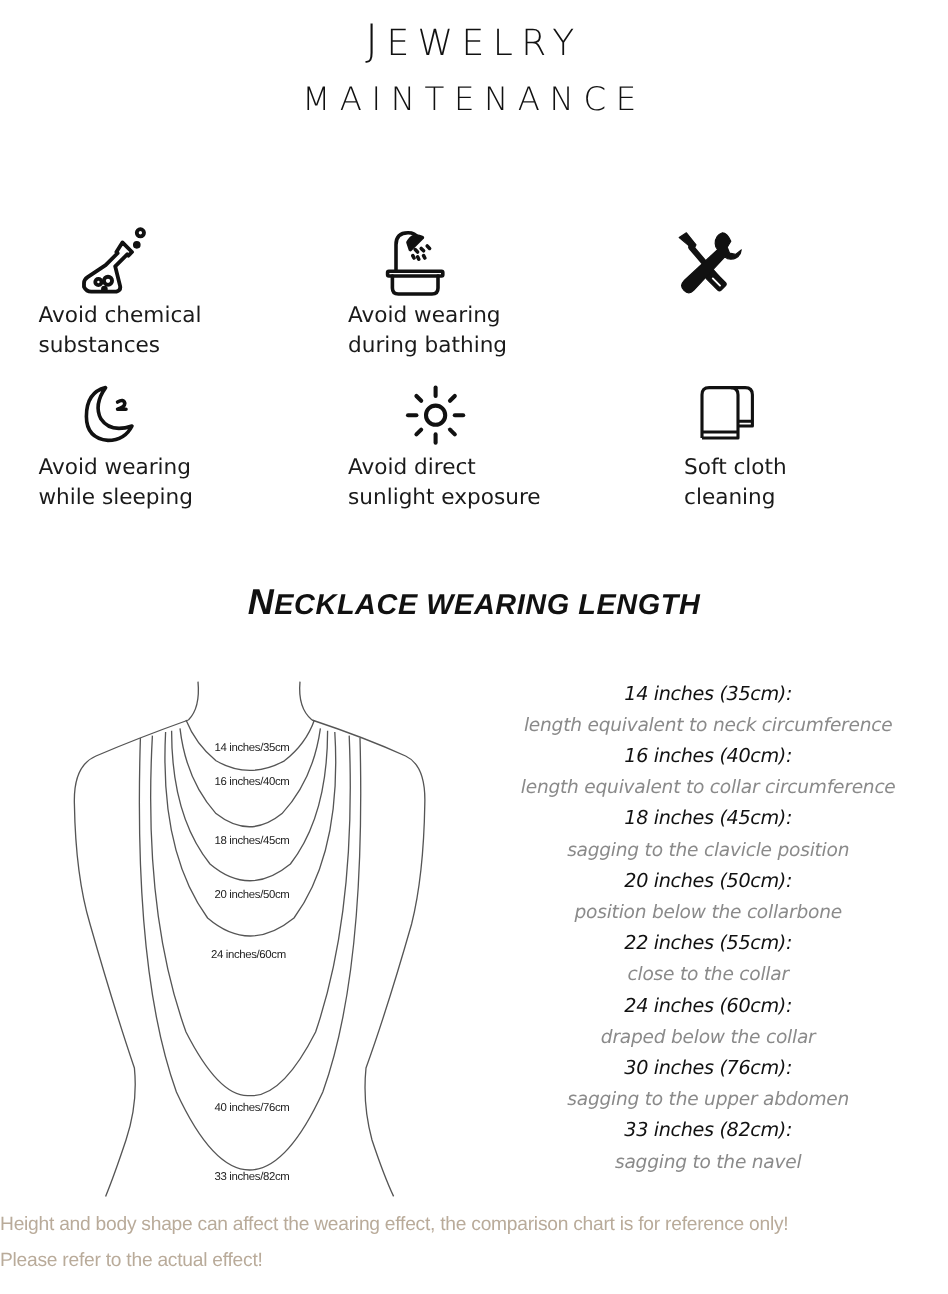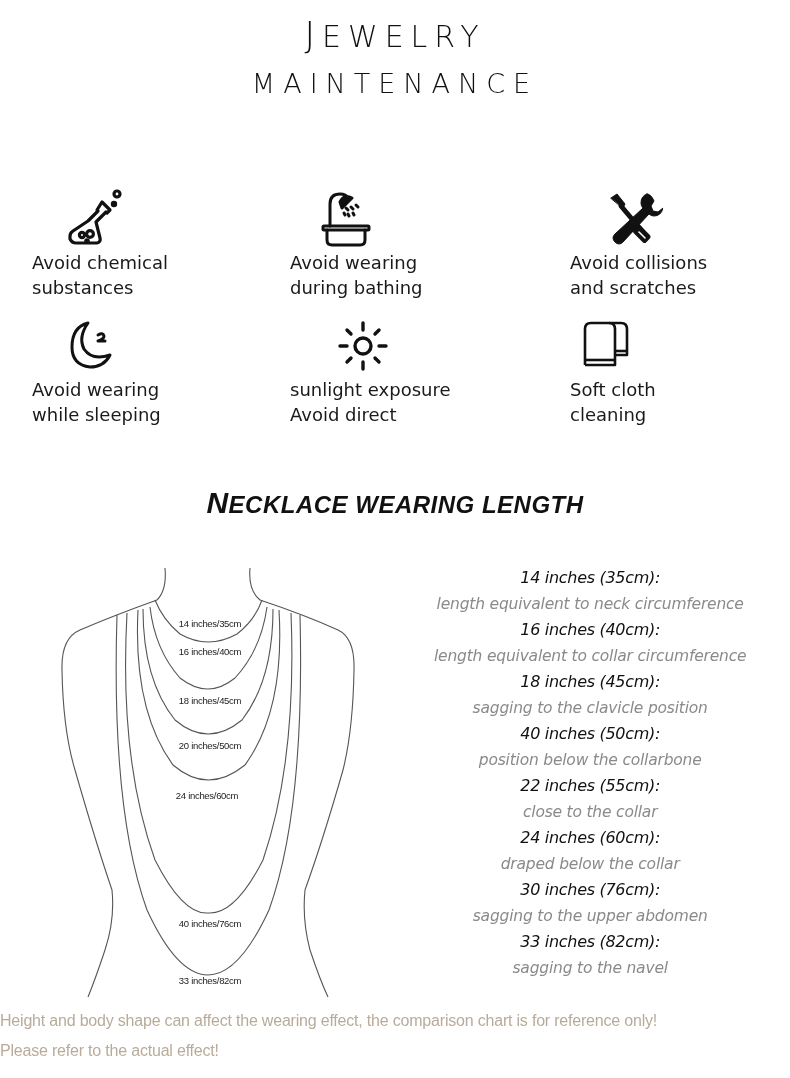--- a/index.html
+++ b/index.html
@@ -65,24 +65,20 @@
 <div class="care" style="left:556px; top:188px;">
   <div class="ico">
     <svg width="62" height="62" viewBox="0 0 62 62" fill="#111" stroke="#111" stroke-linecap="round" stroke-linejoin="round">
       <path d="M10 10 L16 6 L24 16 L22 20 Z"></path>
       <path d="M20 18 L42 44" stroke-width="5" fill="none"></path>
       <rect x="36" y="38" width="9" height="17" rx="2" transform="rotate(-45 40 46)"></rect>
       <line x1="38" y1="44" x2="44" y2="50" stroke="#fff" stroke-width="1.6"></line>
       <path d="M46 6 Q40 8 40 15 Q40 18 42 20 L14 46 Q10 50 14 54 Q18 58 22 54 L48 26 Q50 28 53 28 Q60 28 62 20 L57 24 L52 23 L50 18 L53 13 Q50 6 46 6 Z" fill="#111"></path>
     </svg>
   </div>
-  <div class="txt">
-      <div>Avoid collisions</div>
-      <div>and scratches</div>
-    </div>
 </div>
 
 <div class="care" style="left:18px; top:315px;">
   <div class="ico">
     <svg width="62" height="62" viewBox="0 0 62 62" fill="none" stroke="#111" stroke-width="3" stroke-linecap="round" stroke-linejoin="round">
       <path d="M30 8 Q14 12 14 32 Q14 50 32 52 Q46 52 52 40 Q34 46 26 34 Q20 22 30 8 Z"></path>
       <path d="M40 20 Q45 17 46 21 Q46 24 40 26 L47 26"></path>
     </svg>
   </div>
   <div class="txt">
@@ -99,22 +95,22 @@
       <line x1="31" y1="47" x2="31" y2="54"></line>
       <line x1="8" y1="31" x2="15" y2="31"></line>
       <line x1="47" y1="31" x2="54" y2="31"></line>
       <line x1="15" y1="15" x2="19" y2="19"></line>
       <line x1="43" y1="43" x2="47" y2="47"></line>
       <line x1="47" y1="15" x2="43" y2="19"></line>
       <line x1="15" y1="47" x2="19" y2="43"></line>
     </svg>
   </div>
   <div class="txt">
+      <div>Avoid direct</div>
       <div>sunlight exposure</div>
-      <div>Avoid direct</div>
     </div>
 </div>
 
 <div class="care" style="left:556px; top:315px;">
   <div class="ico">
     <svg width="62" height="62" viewBox="0 0 62 62" fill="none" stroke="#111" stroke-width="2.6" stroke-linejoin="round">
       <path d="M10 50 L10 14 Q10 8 16 8 L46 8 Q52 8 52 14 L52 40 L40 40"></path>
       <path d="M34 8 Q40 8 40 14 L40 50 L10 50"></path>
       <line x1="10" y1="45" x2="40" y2="45"></line>
       <line x1="40" y1="36" x2="52" y2="36"></line>
@@ -159,21 +155,21 @@
   <div style="position:absolute; left:0; width:310px; top:415px; text-align:center; font-family:'Liberation Sans',sans-serif; font-size:9.5px; color:#222; letter-spacing:-0.3px;">33 inches/82cm</div>
 </div>
 
 <div class="legend">
   <div class="len">14 inches (35cm):</div>
   <div class="desc">length equivalent to neck circumference</div>
   <div class="len">16 inches (40cm):</div>
   <div class="desc">length equivalent to collar circumference</div>
   <div class="len">18 inches (45cm):</div>
   <div class="desc">sagging to the clavicle position</div>
-  <div class="len">40 inches (50cm):</div>
+  <div class="len">20 inches (50cm):</div>
   <div class="desc">position below the collarbone</div>
   <div class="len">22 inches (55cm):</div>
   <div class="desc">close to the collar</div>
   <div class="len">24 inches (60cm):</div>
   <div class="desc">draped below the collar</div>
   <div class="len">30 inches (76cm):</div>
   <div class="desc">sagging to the upper abdomen</div>
   <div class="len">33 inches (82cm):</div>
   <div class="desc">sagging to the navel</div>
 </div>

